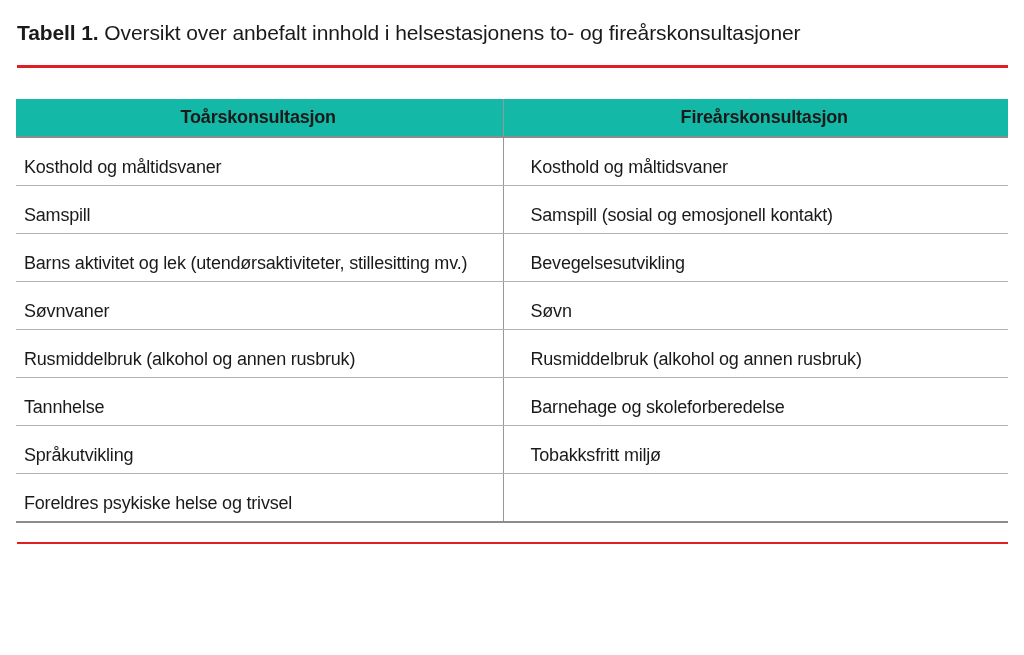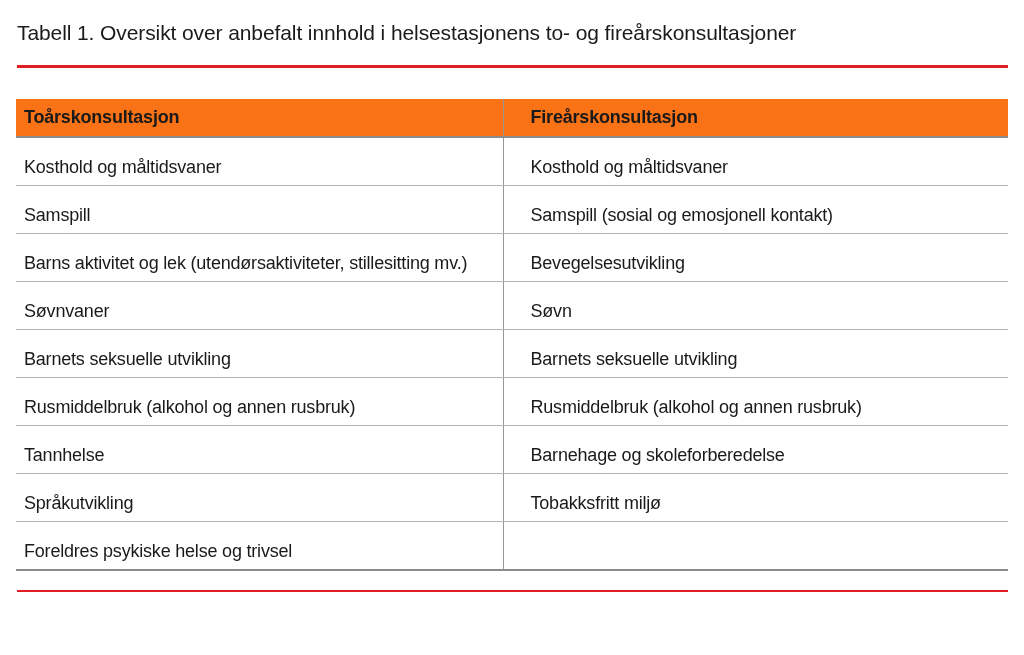--- a/index.html
+++ b/index.html
@@ -18,40 +18,40 @@
     padding: 0 16px;
   }
   .caption {
     margin: 20px 0 0 1px;
     font-size: 21px;
     font-weight: 400;
     line-height: 26px;
     letter-spacing: -0.1px;
   }
   .caption .caption-label {
-    font-weight: 400;
+    font-weight: 700;
   }
   .rule {
     height: 2.5px;
     background: #e01e23;
     border: none;
     margin: 19px 0 0 1px;
   }
   table.consult-table {
     width: 100%;
     border-collapse: collapse;
     margin-top: 31px;
     font-size: 18px;
     letter-spacing: -0.2px;
     table-layout: fixed;
   }
   table.consult-table th {
     width: 50%;
-    background: #f97316;
-    text-align: left;
+    background: #14b8a6;
+    text-align: center;
     font-size: 18px;
     font-weight: 700;
     line-height: 21px;
     padding: 8px 10px 8px 8px;
     border-bottom: 2px solid #8c8c8c;
   }
   table.consult-table td {
     padding: 19px 10px 7px 8px;
     line-height: 21px;
     vertical-align: top;
@@ -103,24 +103,20 @@
         </tr>
         <tr>
           <td>Barns aktivitet og lek (utendørsaktiviteter, stillesitting mv.)</td>
           <td>Bevegelsesutvikling</td>
         </tr>
         <tr>
           <td>Søvnvaner</td>
           <td>Søvn</td>
         </tr>
         <tr>
-          <td>Barnets seksuelle utvikling</td>
-          <td>Barnets seksuelle utvikling</td>
-        </tr>
-        <tr>
           <td>Rusmiddelbruk (alkohol og annen rusbruk)</td>
           <td>Rusmiddelbruk (alkohol og annen rusbruk)</td>
         </tr>
         <tr>
           <td>Tannhelse</td>
           <td>Barnehage og skoleforberedelse</td>
         </tr>
         <tr>
           <td>Språkutvikling</td>
           <td>Tobakksfritt miljø</td>

